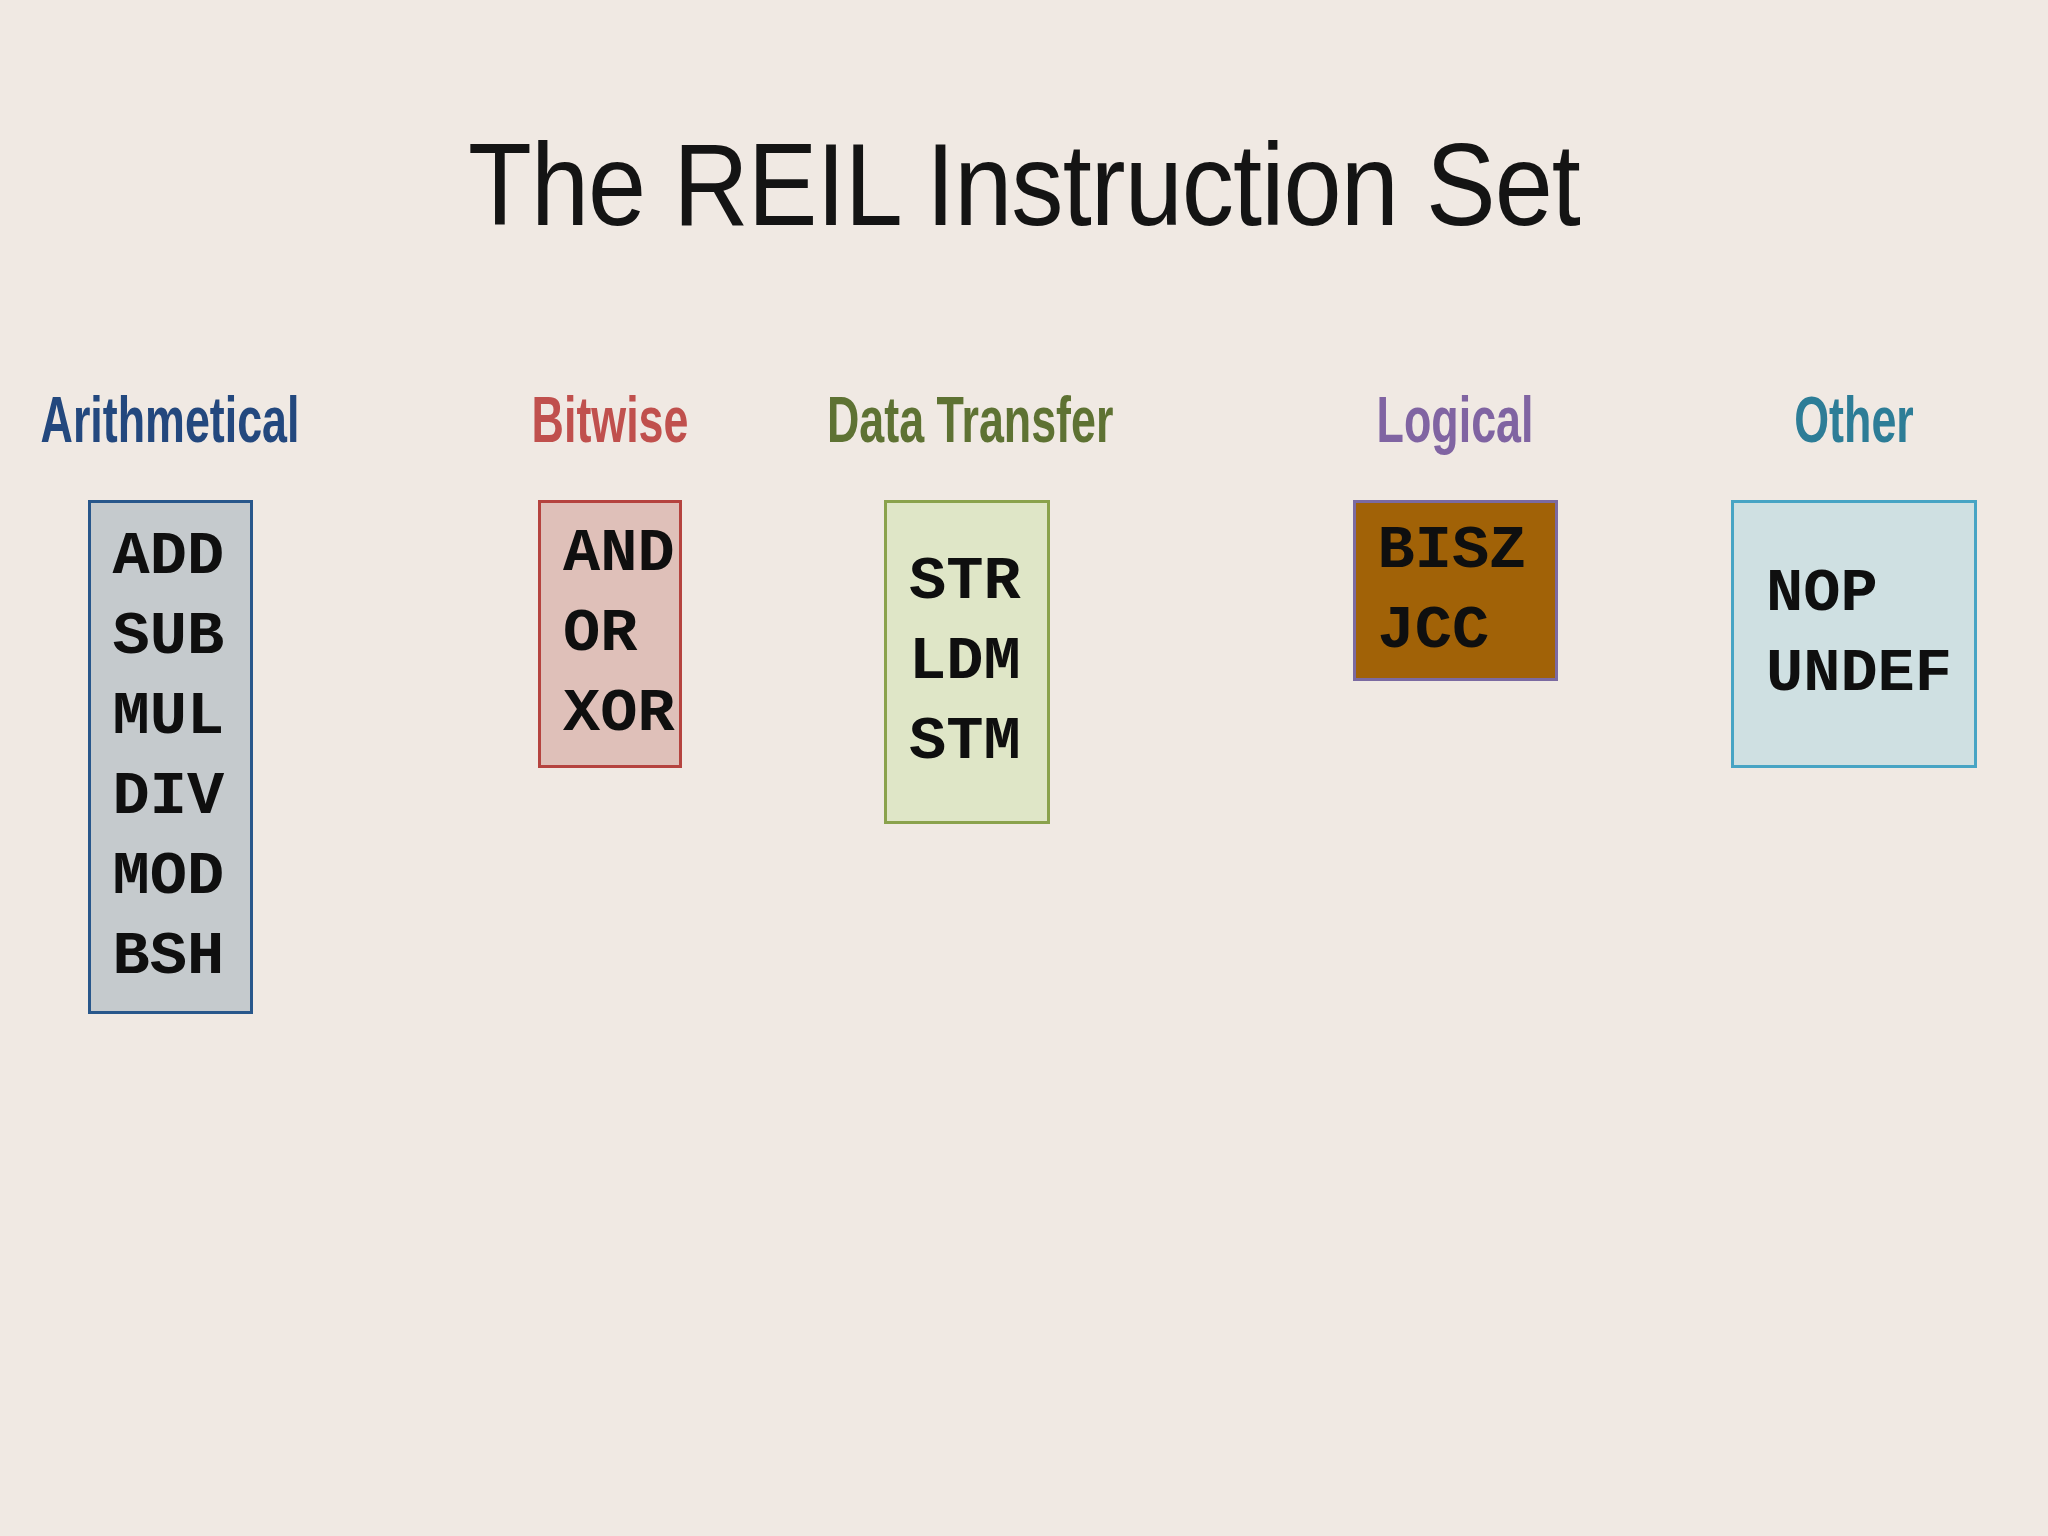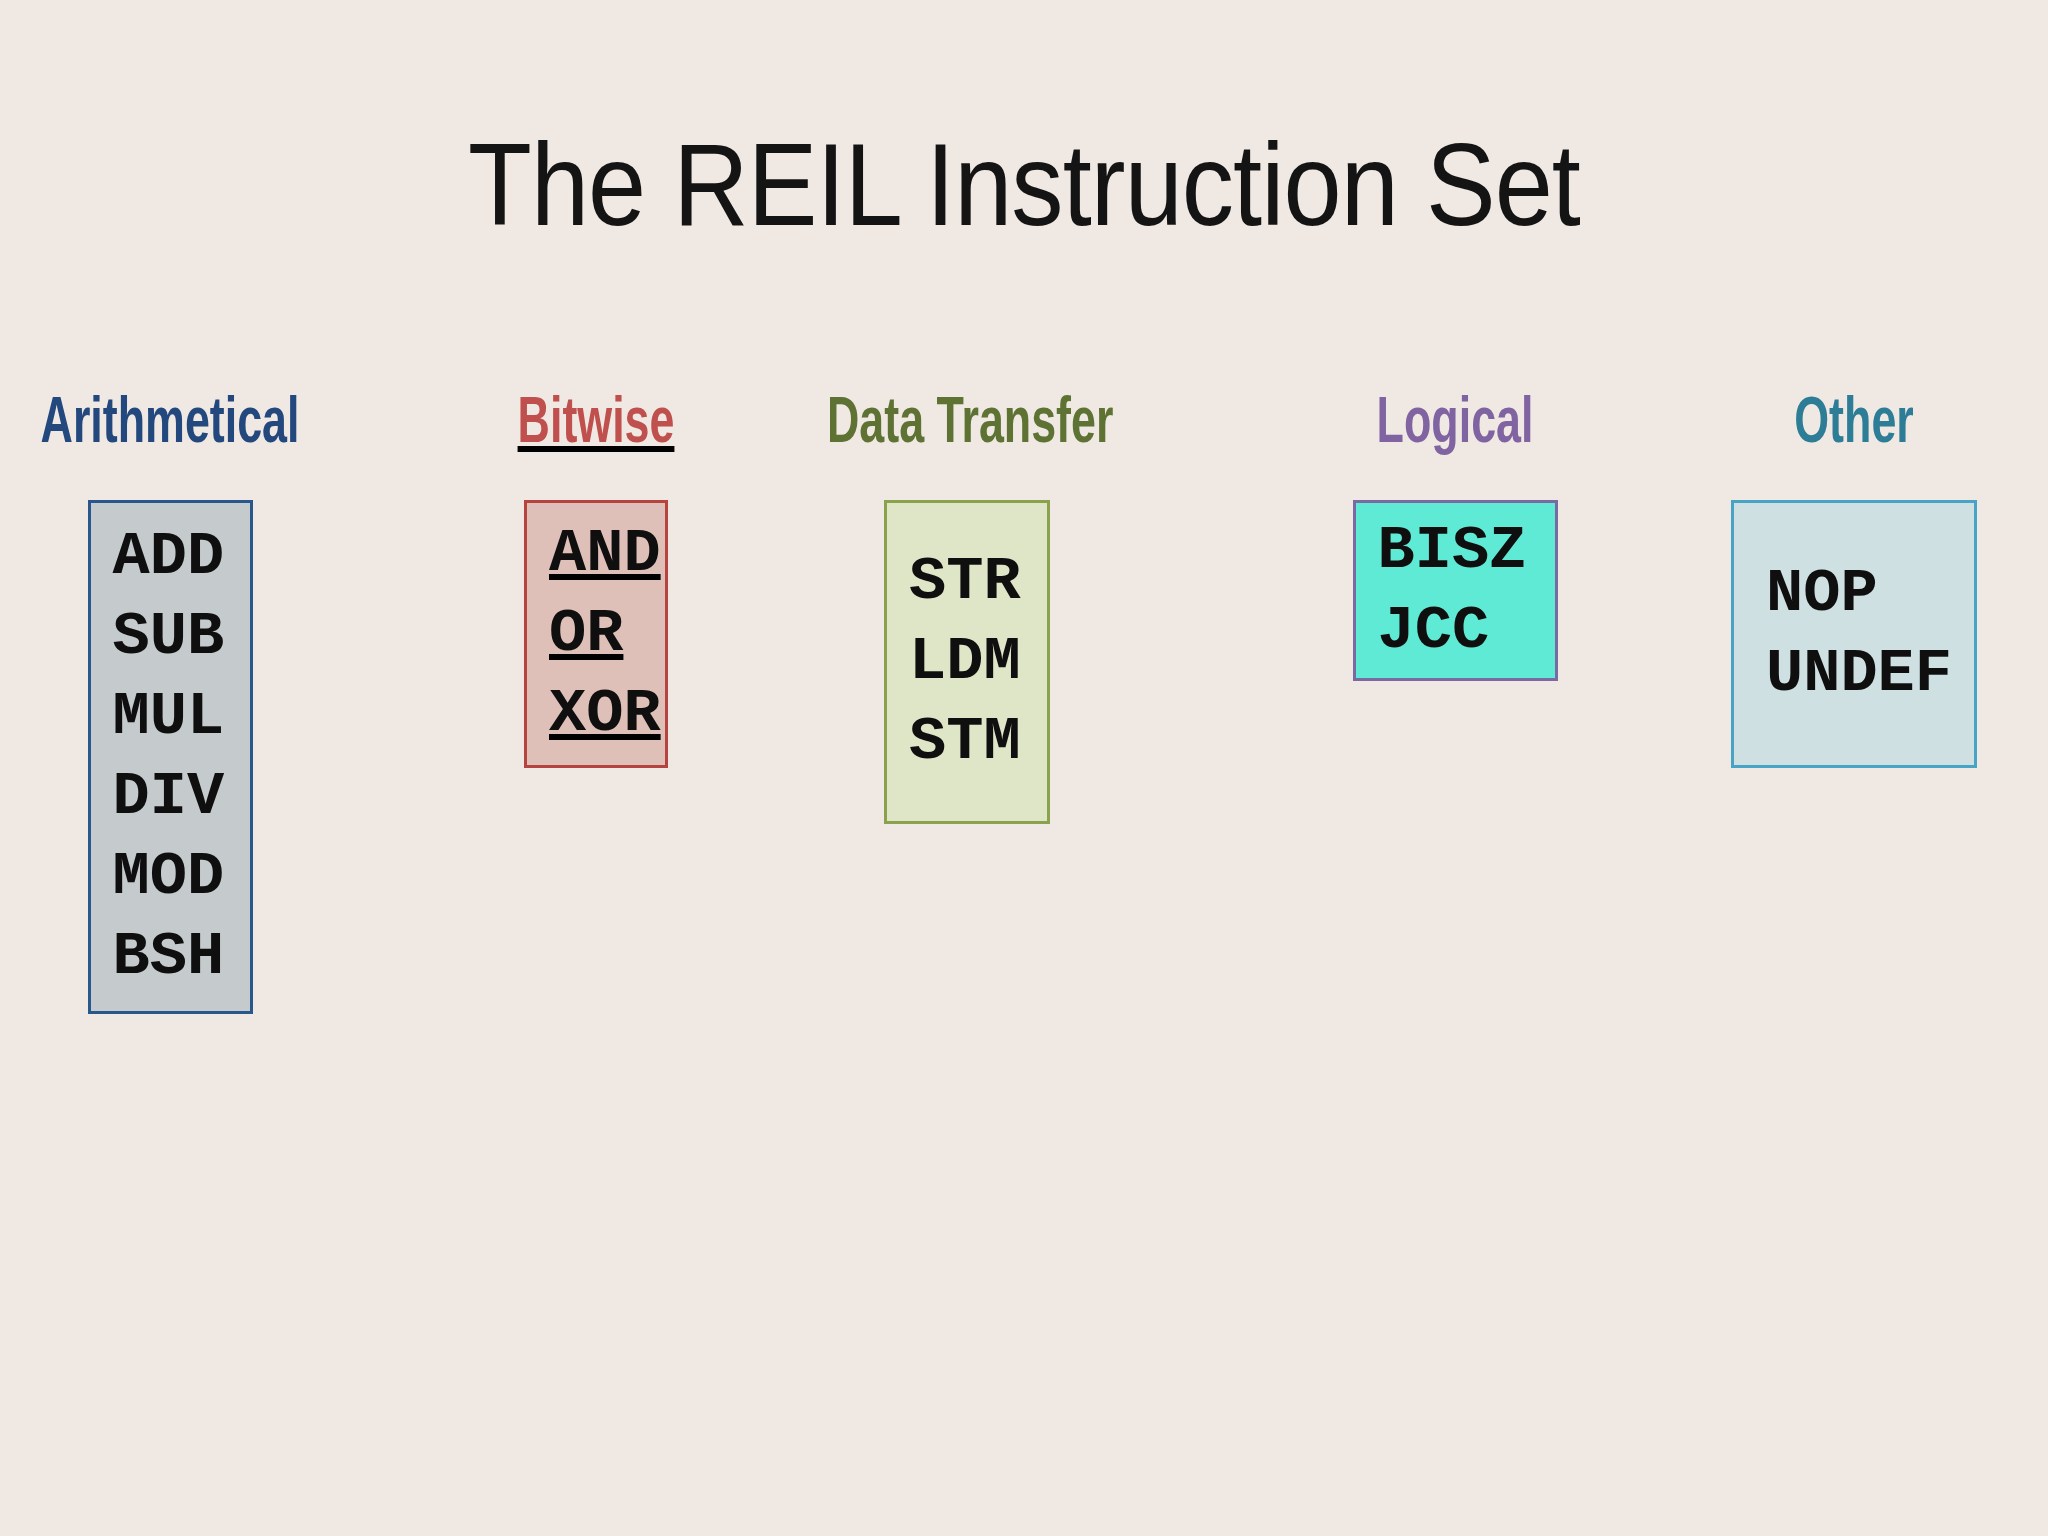--- a/index.html
+++ b/index.html
@@ -25,21 +25,21 @@
     white-space: nowrap;
   }
   .category {
     position: absolute;
     width: 400px;
     top: 388px;
     text-align: center;
   }
   
   .cat-0 { left: -30px; }
-  .cat-1 { left: 396px; text-decoration: underline; }
+  .cat-1 { left: 410px; }
   .cat-2 { left: 767px; }
   .cat-3 { left: 1255px; }
   .cat-4 { left: 1654px; }
 
   .cat-header {
     font-size: 64px;
     font-weight: 700;
     line-height: 64px;
     transform: scaleX(0.70);
     transform-origin: 50% 50%;
@@ -102,21 +102,21 @@
     <div class="cat-header" style="color: rgb(94, 114, 51);">Data Transfer</div>
     <div class="cat-box" style="background: rgb(223, 230, 199); border-color: rgb(138, 162, 76);">
       <div class="op">STR</div>
       <div class="op">LDM</div>
       <div class="op">STM</div>
     </div>
   </div>
 
   <div class="category cat-3">
     <div class="cat-header" style="color: rgb(128, 100, 162);">Logical</div>
-    <div class="cat-box" style="background: #5eead4; border-color: rgb(123, 106, 161);">
+    <div class="cat-box" style="background: #a16207; border-color: rgb(123, 106, 161);">
       <div class="op">BISZ</div>
       <div class="op">JCC</div>
     </div>
   </div>
 
   <div class="category cat-4">
     <div class="cat-header" style="color: rgb(45, 125, 151);">Other</div>
     <div class="cat-box" style="background: rgb(207, 224, 226); border-color: rgb(71, 164, 196); padding-left: 32px;">
       <div class="op">NOP</div>
       <div class="op">UNDEF</div>

